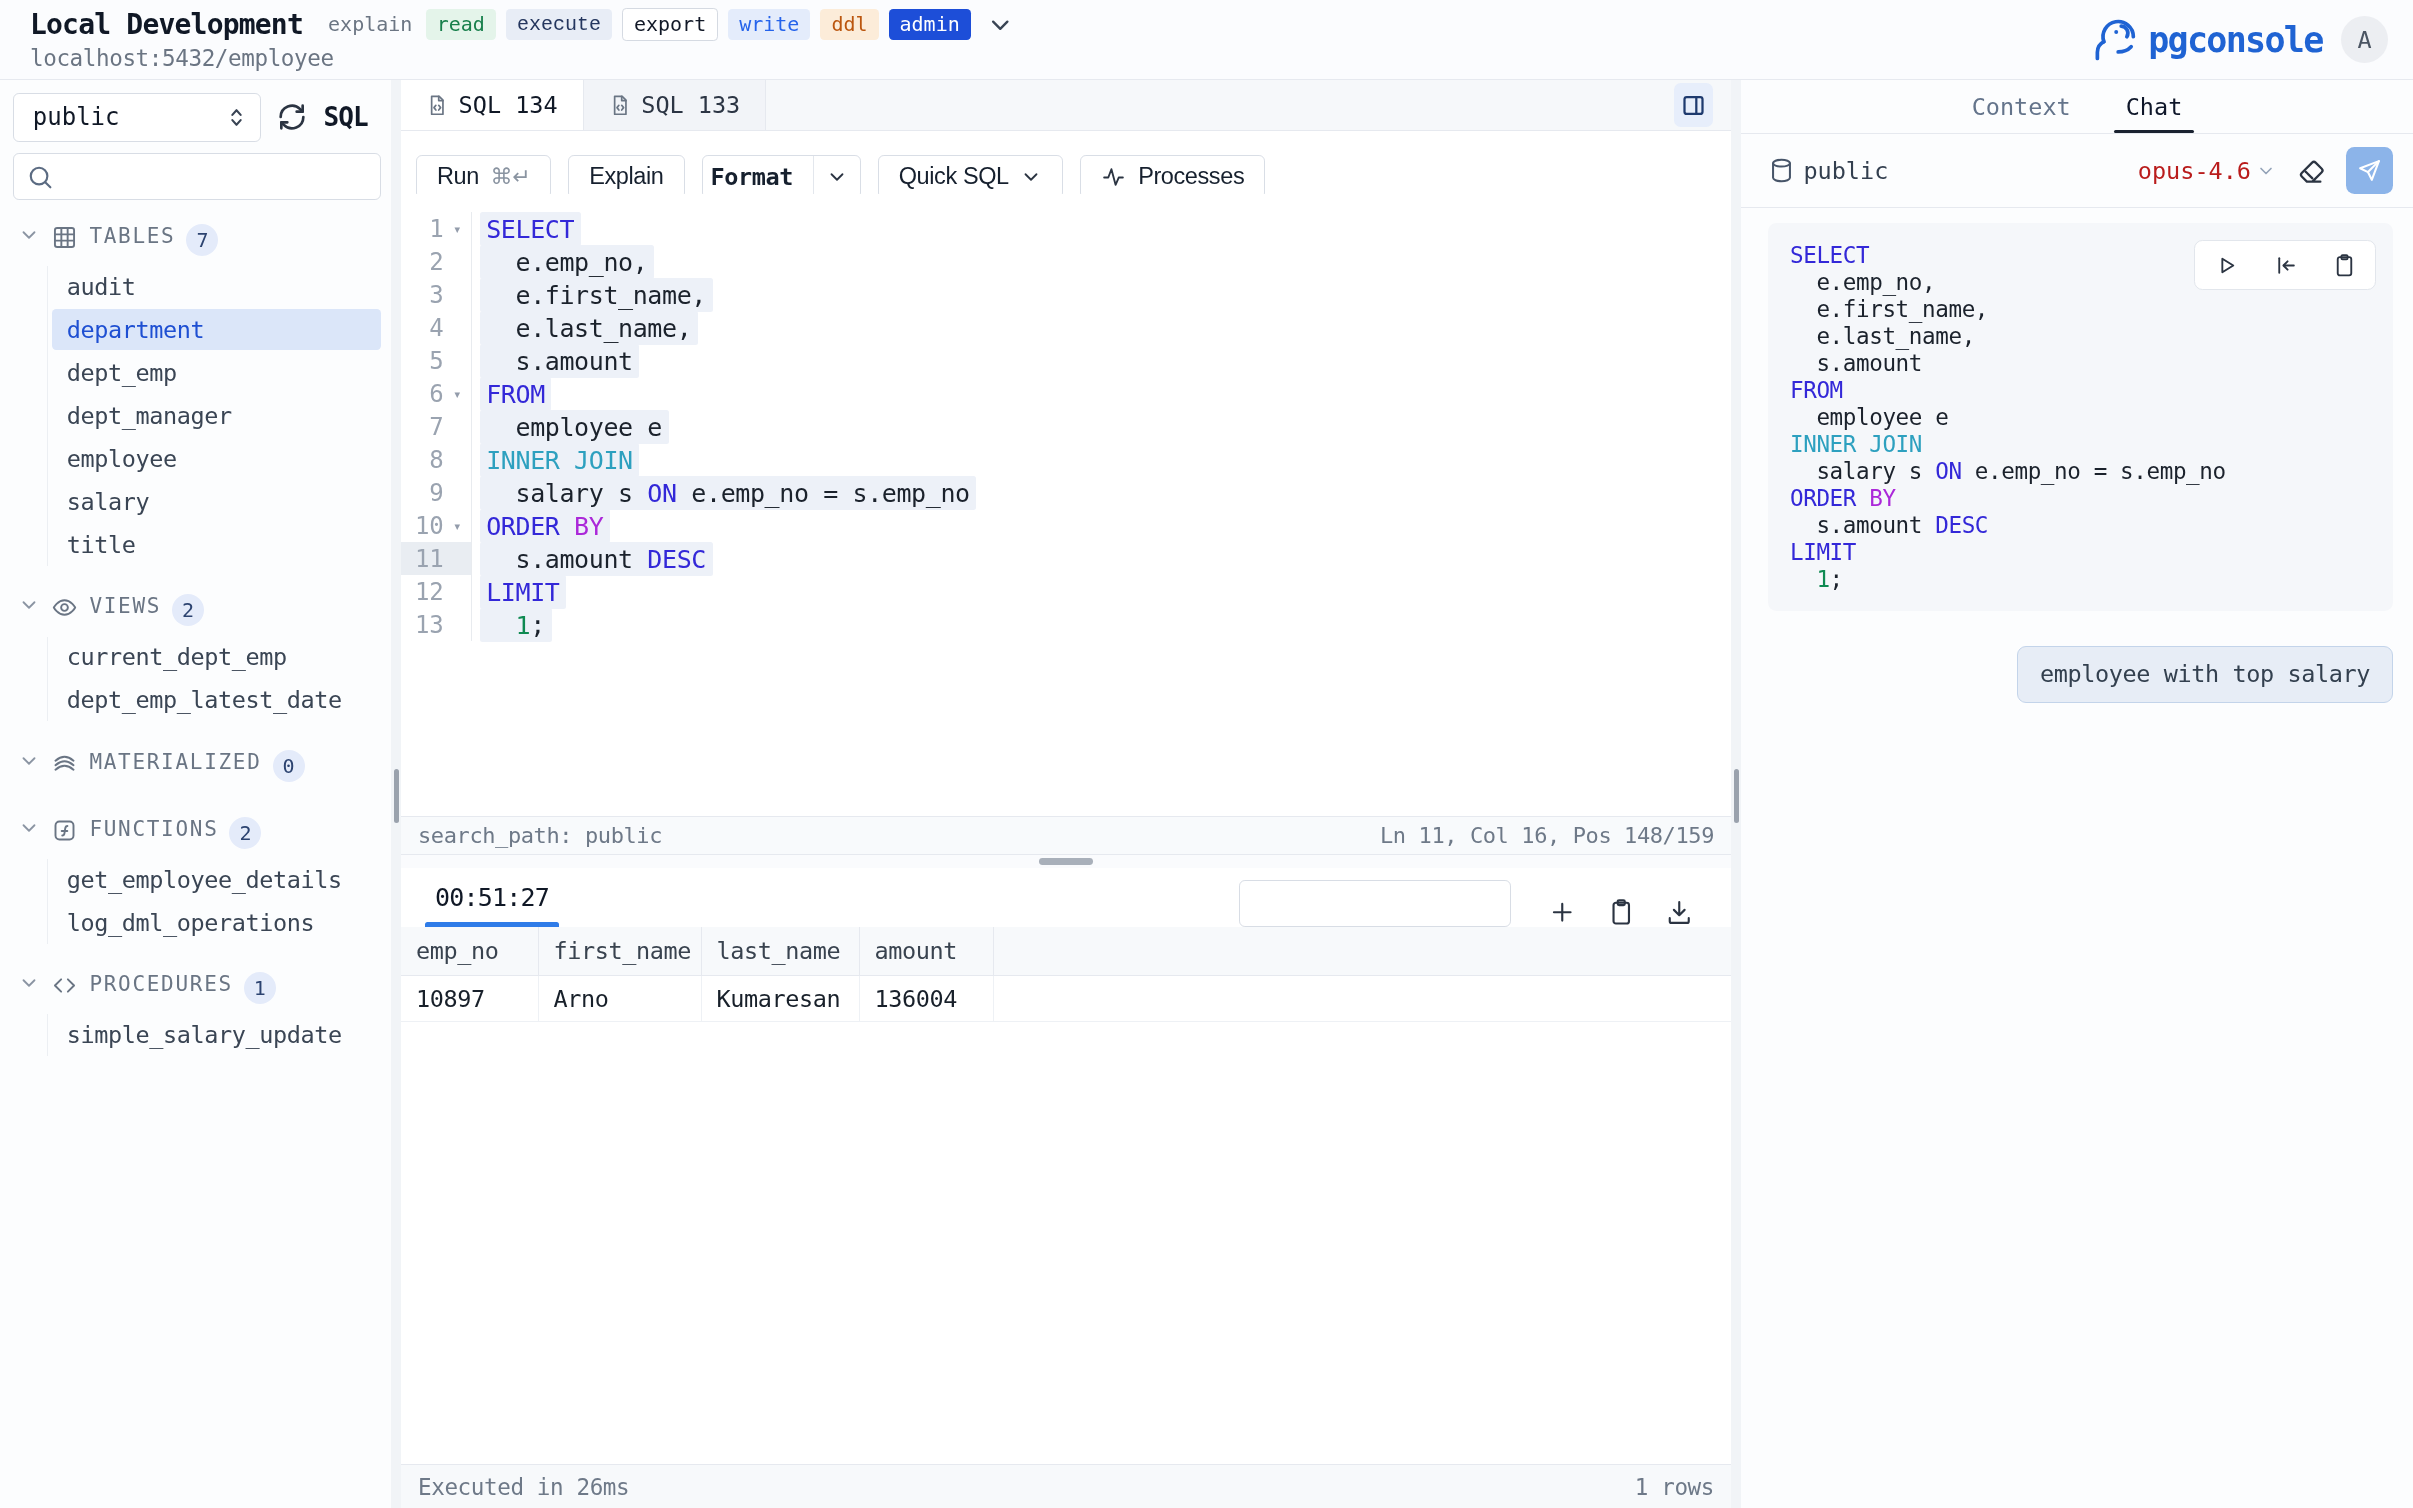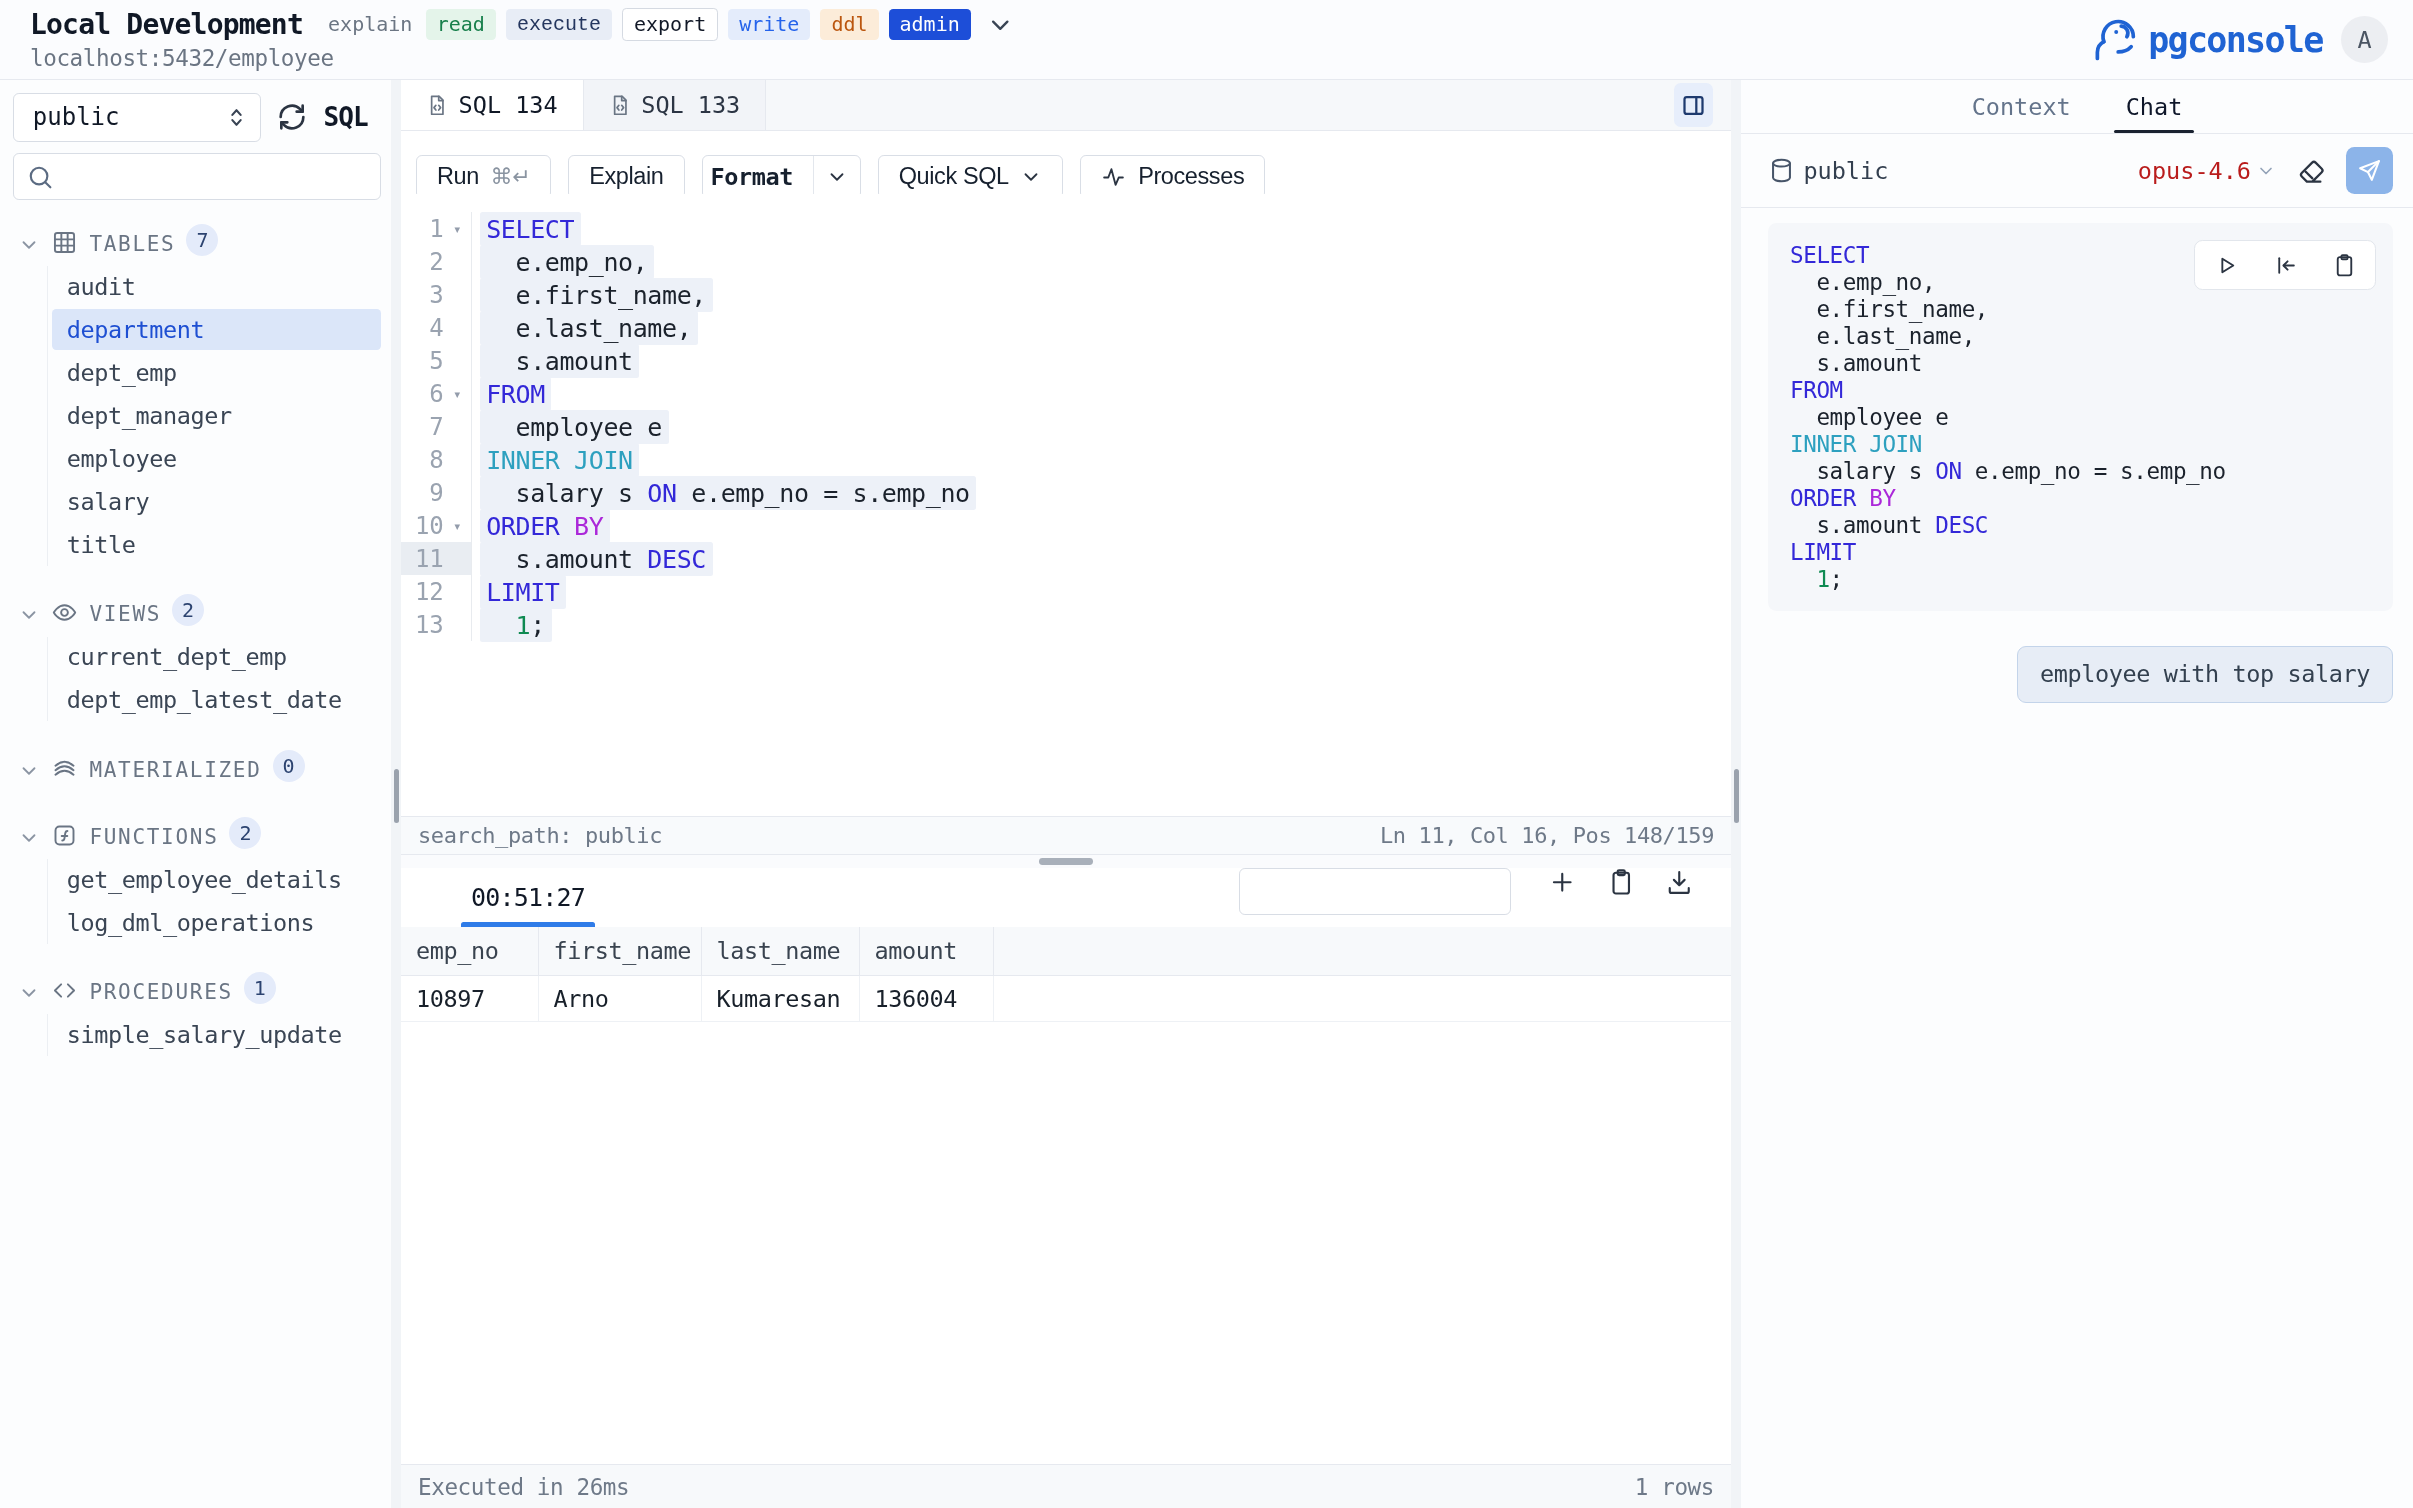--- a/index.html
+++ b/index.html
@@ -50,21 +50,21 @@
     background:#fff; display:flex; align-items:center; justify-content:space-between;
     padding:0 11.7px 0 18.4px; font-size:24px; color:#101826; }
   .schema-select .ic { color:#394454; }
   .refresh-btn { color:#2b3442; display:flex; }
   .sql-label { font-size:26px; font-weight:bold; color:#101826; letter-spacing:-0.8px; }
   .sb-search { height:47px; border:0.8px solid #d8dde5; border-radius:5.9px; background:#fff;
     display:flex; align-items:center; padding:0 11.7px; gap:8.4px; margin-bottom:17px; }
   .sb-search .ic { color:#5b6b82; }
   .sb-search input { border:none; outline:none; flex:1; font:inherit; font-size:22.6px; background:transparent; }
   .sec { margin-bottom:22px; }
-  .sec-h { display:flex; align-items:flex-end; gap:11px; padding:6.7px 5px; color:#6a7584; cursor:default; }
+  .sec-h { display:flex; align-items:flex-start; gap:11px; padding:6.7px 5px; color:#6a7584; cursor:default; }
   .sec-h .chev { color:#8b95a3; }
   .sec-label { font-size:21px; letter-spacing:1.7px; color:#6a7584; }
   .pill { min-width:32px; height:32px; padding:0 9.2px; border-radius:837px; background:#e4ebfa;
     color:#2c4370; font-size:20px; display:flex; align-items:center; justify-content:center; }
   .sec-items { margin:3.4px 0 0 34px; border-left:1.7px solid #eceff3; padding-left:3.4px; }
   .sb-item { font-size:23.5px; color:#3a4554; padding:6.7px 15px; margin:1.7px 0; border-radius:4.2px;
     letter-spacing:-0.4px; white-space:nowrap; }
   .sb-item.sel { background:#dbe6f9; color:#1e4fd2; }
 
   
@@ -105,21 +105,21 @@
   .tok-kw { color:#3328d8; } .tok-join { color:#2da0bf; } .tok-by { color:#ab28d9; }
   .tok-num { color:#0f8a52; } .tok-pl { color:#1b222c; }
 
   .estatus { height:39px; flex:0 0 39px; background:#f8fafc; border-top:0.8px solid #e6e9ef;
     border-bottom:0.8px solid #e6e9ef; display:flex; align-items:center;
     justify-content:space-between; padding:0 17px; font-size:22px; color:#6e7988; letter-spacing:-0.4px; }
   .hsplit { height:12.6px; flex:0 0 12.6px; background:#fafbfd; position:relative; }
   .hthumb { position:absolute; left:50%; top:3.4px; width:54px; height:6.7px; margin-left:-27px;
     border-radius:3.4px; background:#a9b0ba; }
 
-  .rbar { height:59px; flex:0 0 59px; background:#fff; display:flex; align-items:flex-start; padding:0 24px;margin-left:36px; }
+  .rbar { height:59px; flex:0 0 59px; background:#fff; display:flex; align-items:flex-end; padding:0 24px; }
   .timer-tab { position:relative; height:100%; display:flex; align-items:center; padding:0 10px; }
   .timer { font-size:25px; color:#101826; letter-spacing:-0.8px; }
   .timer-tab::after { content:""; position:absolute; left:0; right:0; bottom:0; height:4.2px;
     background:#2f7ce8; border-radius:2.5px 2.5px 0 0; }
   .rsearch { margin-left:auto; width:272px; height:47px; border:0.8px solid #d8dde5; border-radius:5.9px;
     background:#fff; display:flex; align-items:center; padding:0 10px; gap:6.7px; }
   .rsearch .ic { color:#5b6b82; }
   .rsearch input { border:none; outline:none; flex:1; font:inherit; font-size:22px; background:transparent; }
   .ricons { display:flex; align-items:center; gap:30px; margin:0 13.4px 0 37px; color:#2b3442; }
 

